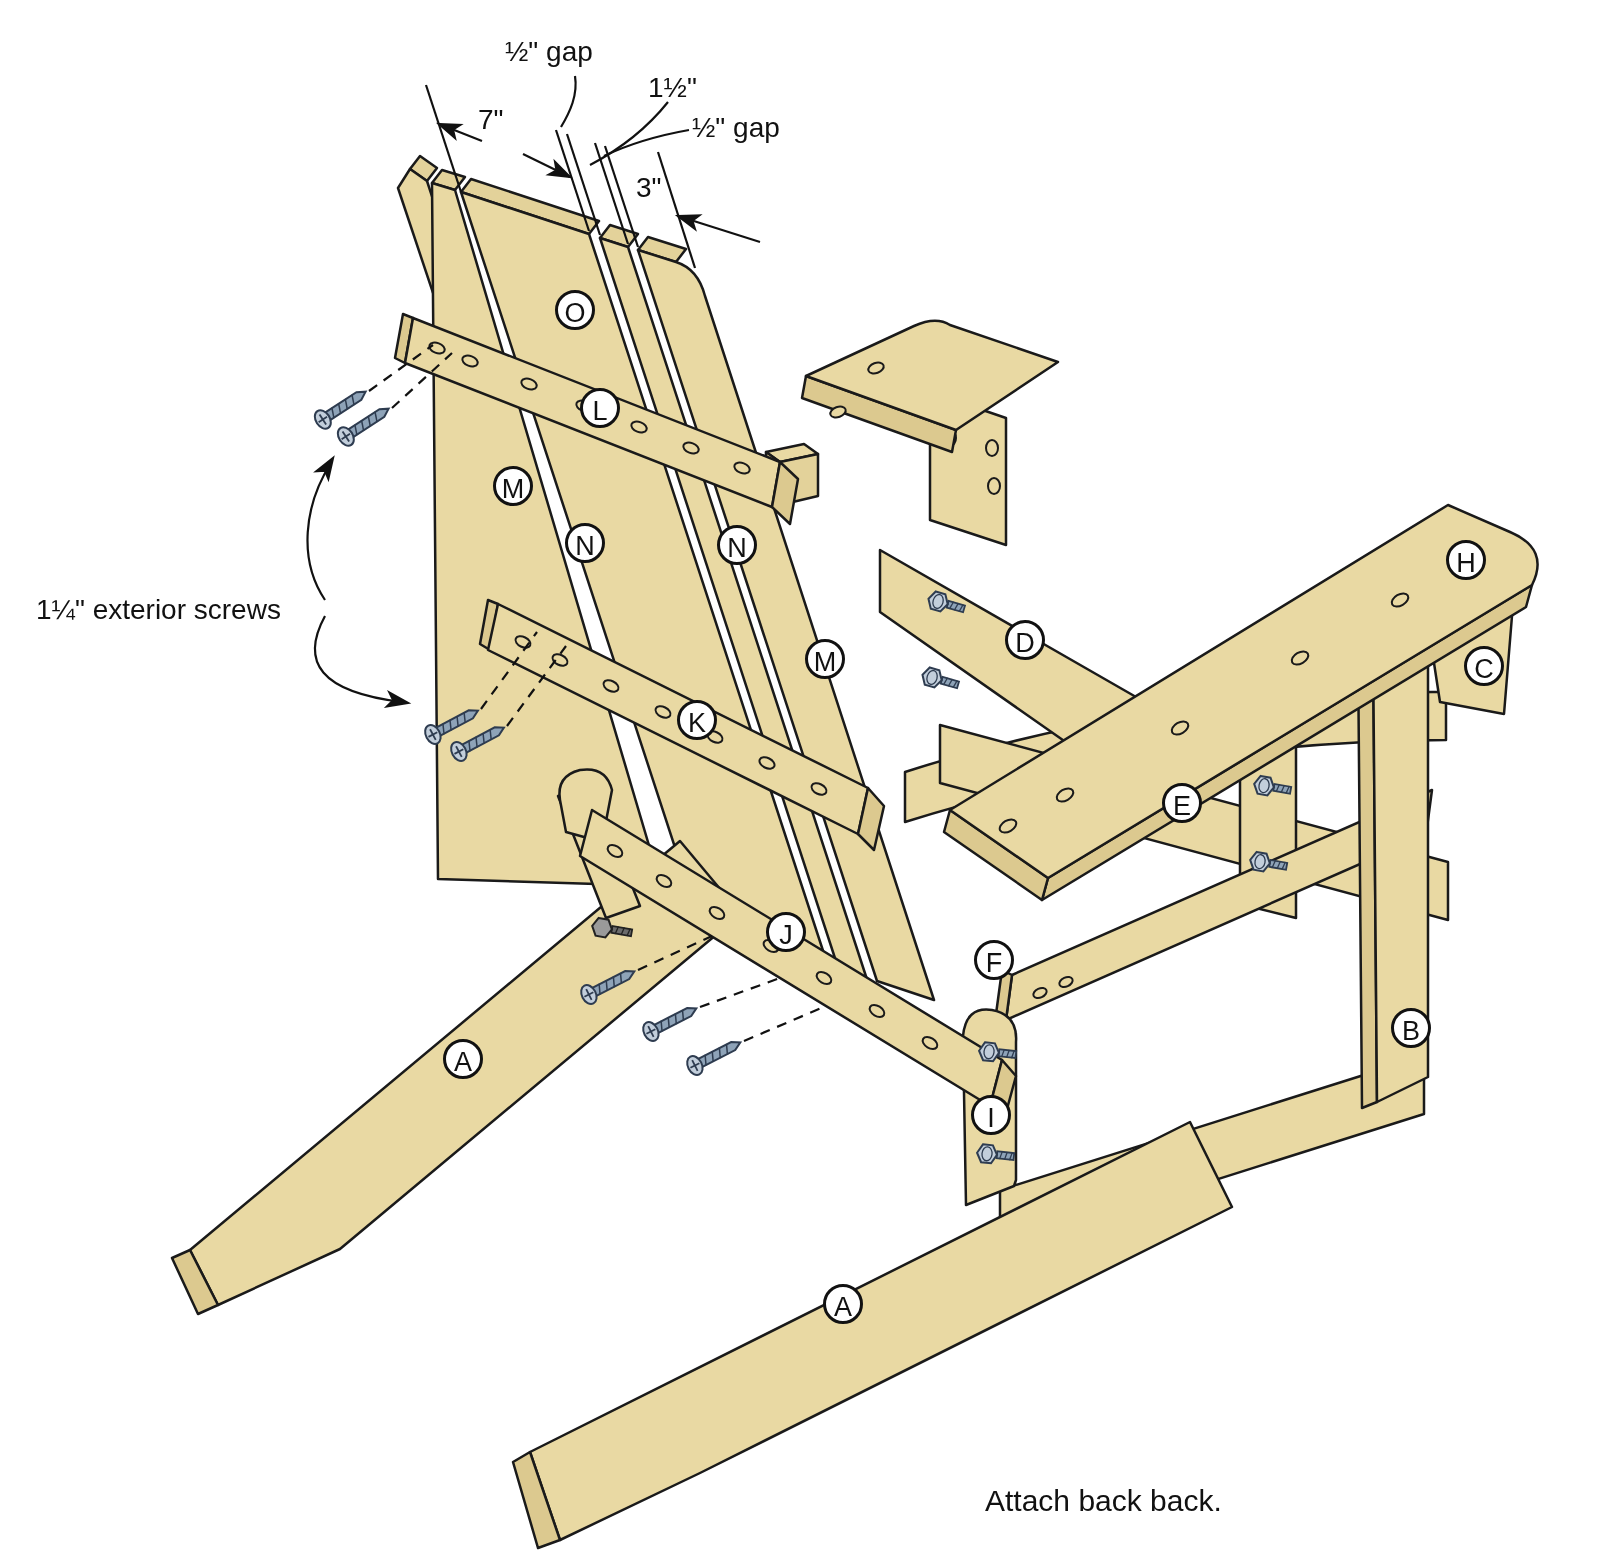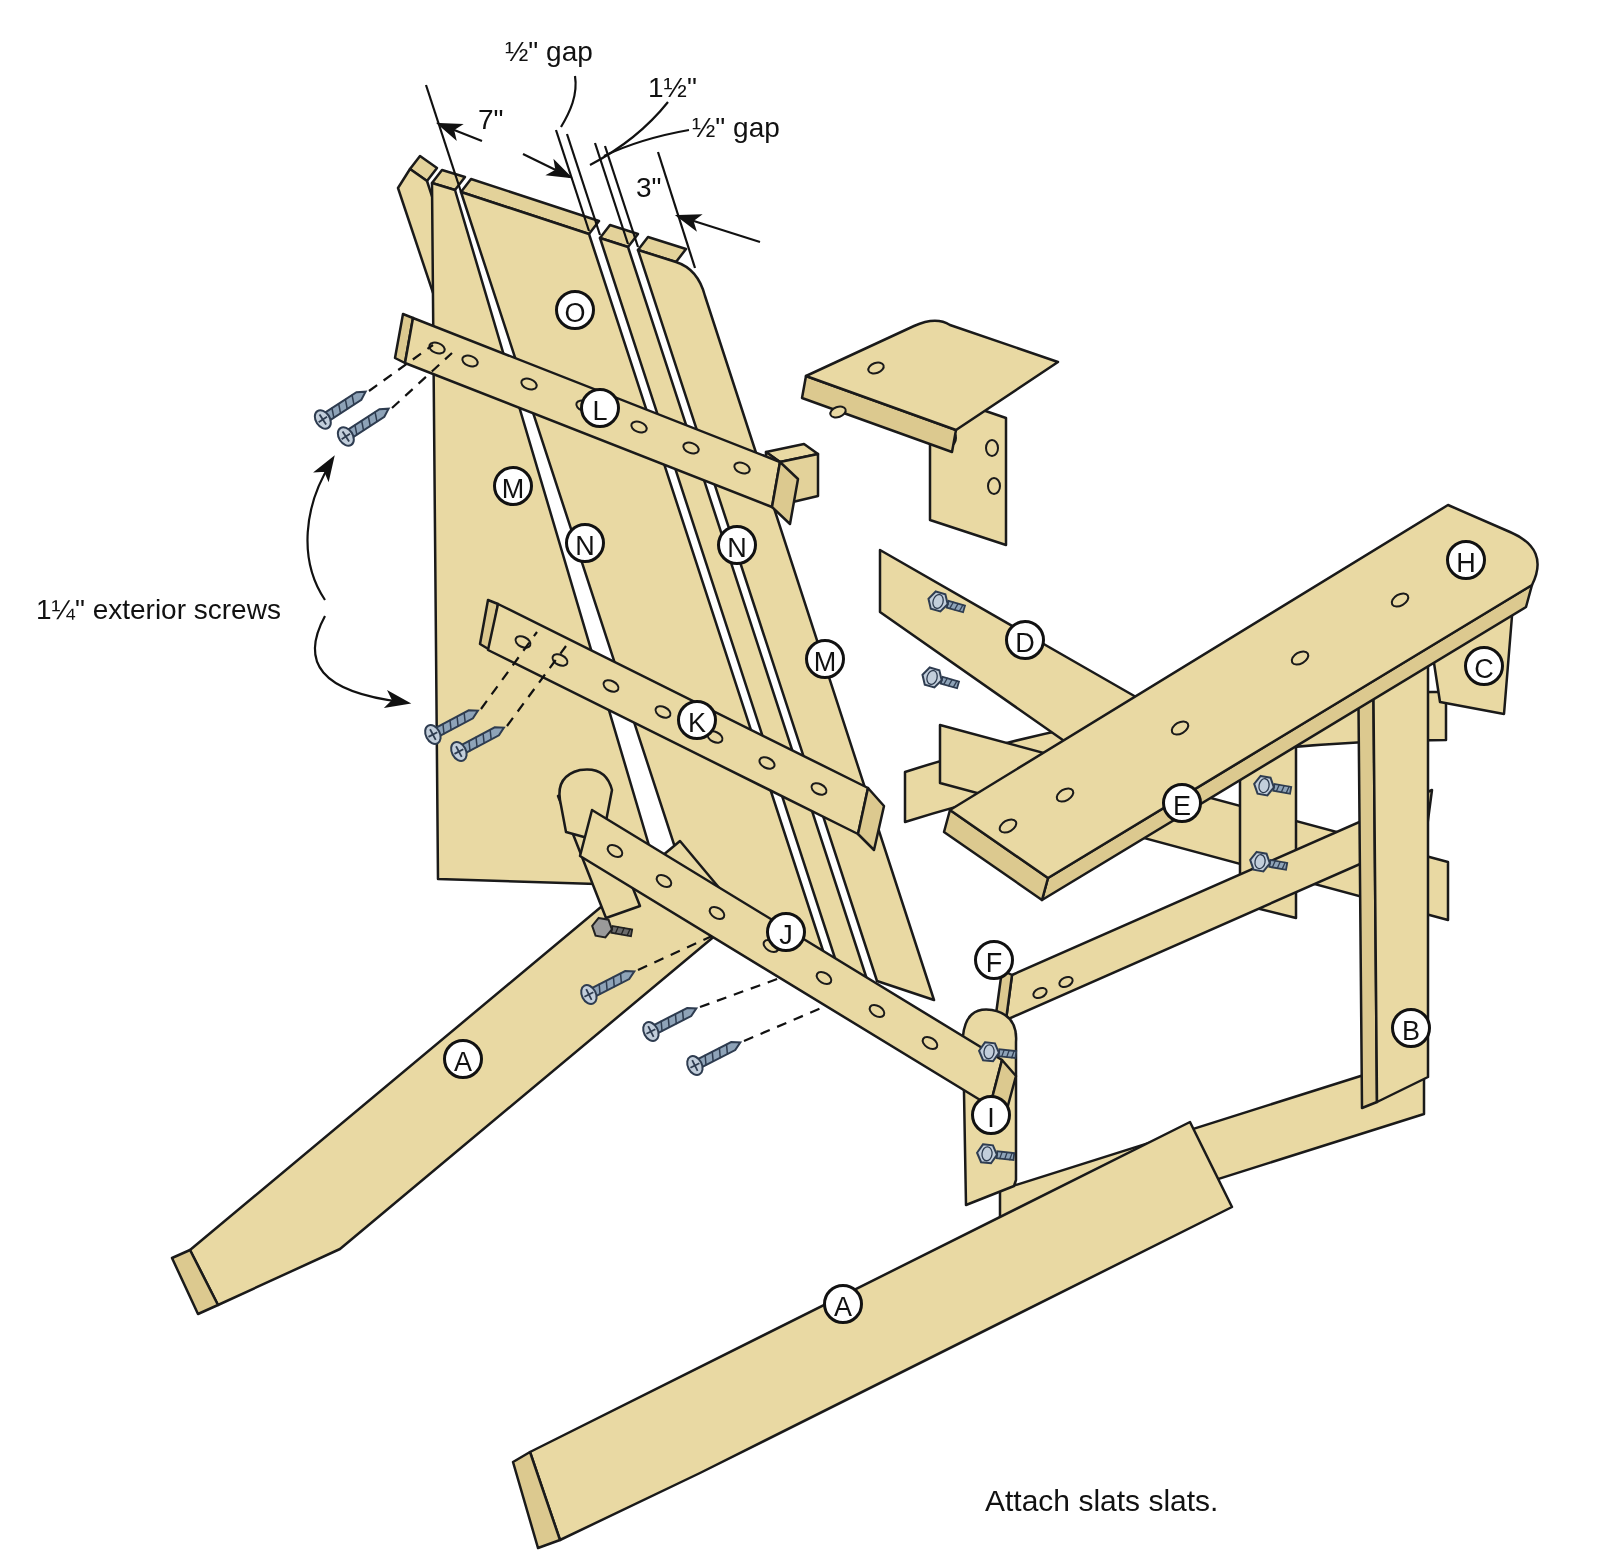--- a/index.html
+++ b/index.html
@@ -236,14 +236,14 @@
   <div class="plabel" style="left:991px;top:1115px">I</div>
   <div class="plabel" style="left:463px;top:1059px">A</div>
   <div class="plabel" style="left:843px;top:1304px">A</div>
 
   <div class="anno dim" style="left:505px;top:36px">½" gap</div>
   <div class="anno dim" style="left:648px;top:72px">1½"</div>
   <div class="anno dim" style="left:478px;top:104px">7"</div>
   <div class="anno dim" style="left:692px;top:112px">½" gap</div>
   <div class="anno dim" style="left:636px;top:172px">3"</div>
   <div class="anno note" style="left:36px;top:594px">1¼" exterior screws</div>
-  <div class="anno caption" style="left:985px;top:1484px">Attach slats slats.</div>
+  <div class="anno caption" style="left:985px;top:1484px">Attach back back.</div>
 </div>
 
 </body></html>

